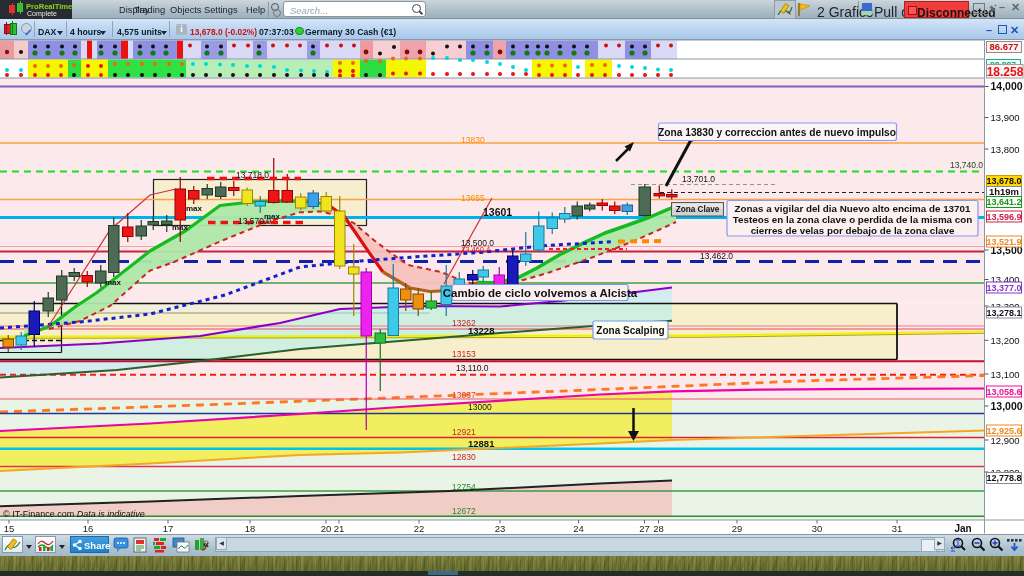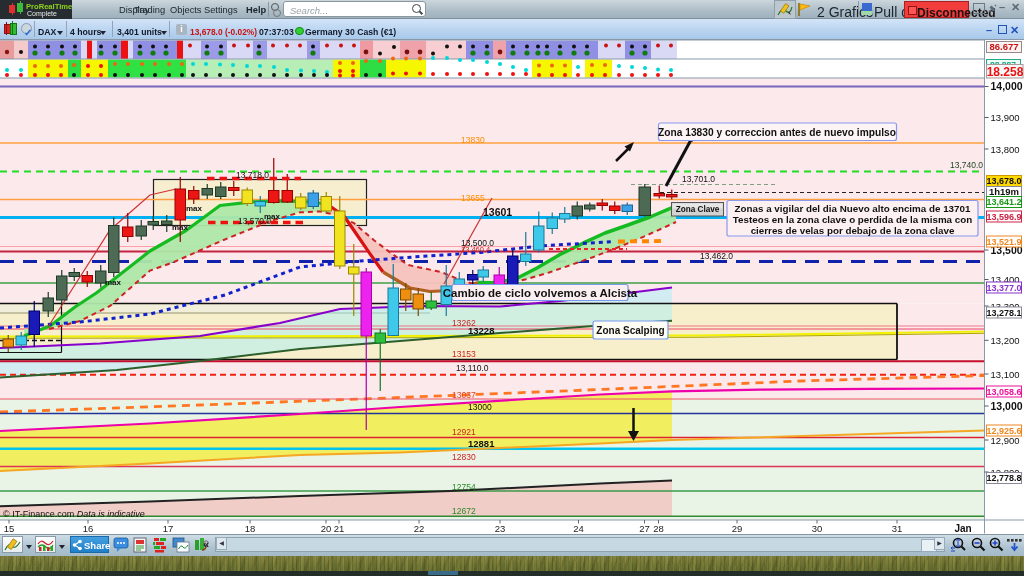--- a/index.html
+++ b/index.html
@@ -56,21 +56,21 @@
   <div class="lcandle" style="left:17px;top:3px;width:6px;height:9px;background:#3dbb3d;"></div>
   <div class="lcandle" style="left:19.5px;top:1px;width:1px;height:13px;background:#3dbb3d;"></div>
   <span class="prt">ProRealTime</span>
     <span class="cmp">Complete</span>
 </div>
 <div class="abs menu" style="left:78px;margin-top:40px;">File</div>
 <div class="abs menu" style="left:99px;margin-left:20px;">Display</div>
 <div class="abs menu" style="left:134px;">Trading</div>
 <div class="abs menu" style="left:170px;">Objects</div>
 <div class="abs menu" style="left:204px;">Settings</div>
-<div class="abs menu" style="left:246px;font-weight:bold;">Help</div>
+<div class="abs menu" style="left:246px;">Help</div>
 <div class="abs" style="left:268px;top:2px;width:1px;height:15px;background:#8a9aa4;"></div>
 <div class="abs" style="left:271px;top:3px;width:6px;height:6px;border:1.5px solid #555;border-radius:50%;"></div>
 <div class="abs" style="left:273px;top:9px;width:6px;height:6px;border:1.5px solid #777;border-radius:50%;"></div>
 <div class="abs" id="searchbox">
     <span class="ph">Search...</span>
   </div>
 <div class="mag" style="left:412px;top:4px;"></div>
 <div class="magtail" style="left:420px;top:11px;"></div>
 
 <div class="abs" style="left:774px;top:0px;width:22px;height:19px;background:#bcc8ce;border:1px solid #90a0aa;box-sizing:border-box;"></div>
@@ -106,21 +106,21 @@
 <div class="abs" style="left:12px;top:21px;width:1px;height:14px;background:#117711;"></div>
 <div class="abs" style="left:21px;top:23px;width:9px;height:9px;border:1.5px solid #8899aa;border-radius:50%;background:#ccd6de;"></div>
 <div class="abs" style="left:24px;top:27px;width:8px;height:8px;color:#2266dd;font-size:10px;font-weight:bold;">✓</div>
 <div class="abs t2sep" style="left:34px;"></div>
 <div class="abs t2txt" style="left:38px;">DAX</div>
 <div class="abs tri" style="left:57px;top:31px;"></div>
 <div class="abs t2sep" style="left:66px;"></div>
 <div class="abs t2txt" style="left:70px;">4 hours</div>
 <div class="abs tri" style="left:99.5px;top:31px;"></div>
 <div class="abs t2sep" style="left:112px;"></div>
-<div class="abs t2txt" style="left:117px;">3,401 units</div>
+<div class="abs t2txt" style="left:117px;">4,575 units</div>
 <div class="abs tri" style="left:161px;top:31px;"></div>
 <div class="abs t2sep" style="left:169px;"></div>
 <div class="abs" id="infoic">i</div>
 <div class="abs t2txt t2red" style="left:190px;font-size:8.4px;">13,678.0 (-0.02%)</div>
 <div class="abs t2txt" style="left:259px;">07:37:03</div>
 <div class="abs" style="left:295px;top:26.5px;width:6.5px;height:6.5px;border-radius:50%;background:#2fd02f;border:1px solid #1a8a1a;"></div>
 <div class="abs t2txt" style="left:305px;">Germany 30 Cash (€1)</div>
 <div class="abs bluectl" style="left:986px;top:24px;font-size:11px;">–</div>
 <div class="abs bluectl" style="left:998px;top:25px;width:7px;height:7px;border:1.5px solid #2255bb;"></div>
 <div class="abs bluectl" style="left:1010px;top:24px;font-size:11px;">✕</div>

